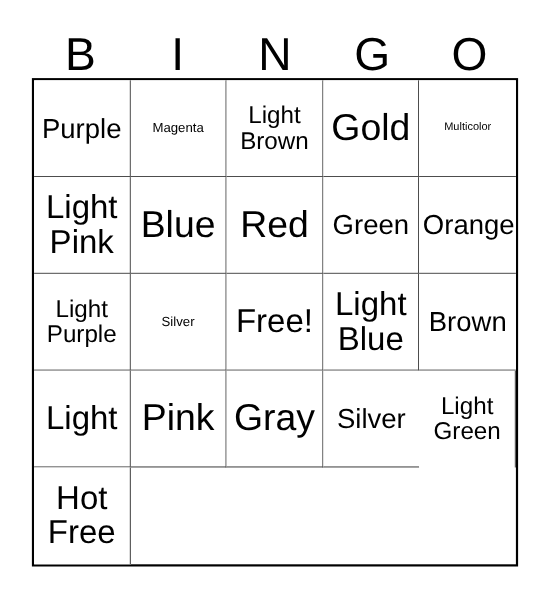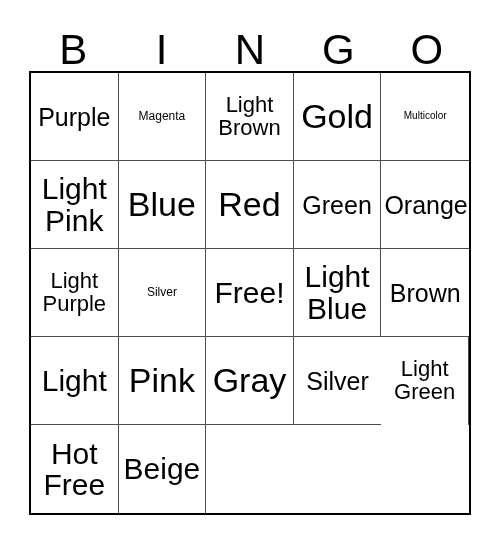--- a/index.html
+++ b/index.html
@@ -184,18 +184,15 @@
     </div>
 
     <div class="cell row-last">
       <span class="cell-text sz-sm">Light
 Green</span>
     </div>
     <div class="cell row-last">
       <span class="cell-text sz-lg">Hot
 Free</span>
     </div>
-    <div class="cell row-last">
-      <span class="cell-text sz-lg">Beige</span>
-    </div>
 
   </div>
 </div>
 
 </body></html>

